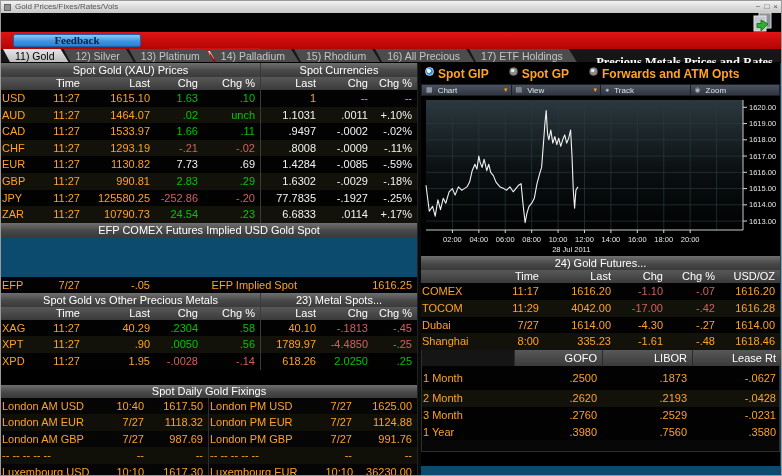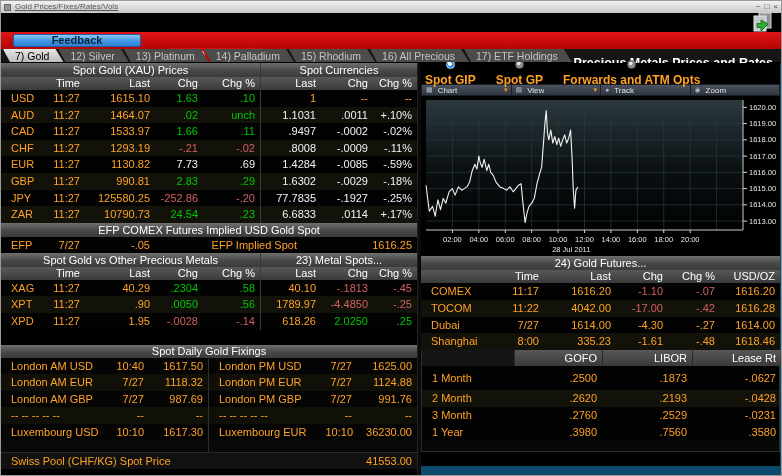--- a/index.html
+++ b/index.html
@@ -3,30 +3,30 @@
 <meta charset="utf-8">
 <style>
   * { margin:0; padding:0; box-sizing:border-box; }
   html,body { background:#444; }
   body { font-family:"Liberation Sans","DejaVu Sans",sans-serif; }
   .win { position:relative; width:782px; height:476px; background:#000; border:1px solid #9a9a9a; overflow:hidden; }
 
   
   .titlebar { height:12px; background:linear-gradient(#f2f2f2,#c6c6c6); display:flex; align-items:center; padding:0 3px; color:#333; font-size:8px; }
   .tb-icon { width:7px; height:7px; background:#8f8f8f; border:1px solid #666; margin-right:4px; flex:none; }
-  .tb-title { flex:1; font-size:8px; line-height:10px; color:#555; white-space:nowrap; overflow:hidden;text-decoration:underline; }
+  .tb-title { flex:1; font-size:8px; line-height:10px; color:#555; white-space:nowrap; overflow:hidden; }
   .tb-ctl { display:flex; gap:4px; color:#555; font-size:8px; line-height:10px; }
   .tb-ctl span { cursor:default; }
 
   
   .topstrip { height:19px; background:#000; position:relative; }
   .pages-icon { position:absolute; right:6px; top:-2px; }
 
   
-  .redbar { height:17px; background:linear-gradient(#e11414,#b40404); display:flex; align-items:center; padding:4px 4px; }
+  .redbar { height:17px; background:linear-gradient(#e11414,#b40404); display:flex; align-items:center; padding:4px 4px;font-family:Liberation Serif, serif; }
   .feedback { width:128px; height:13px; margin-left:8px; background:linear-gradient(#8ec8f5,#3e96e2 55%,#2f7fd0); border:1px solid #1c5fa8; border-radius:2px; color:#06233f; font-size:11px; line-height:11px; text-align:center; font-weight:bold; font-family:inherit; cursor:pointer; }
   .news { margin-left:28px; padding:1px 26px; background:linear-gradient(#d01010,#a80202); color:#fff; font-size:11.5px; cursor:pointer;margin-top:28px; }
   .rb-title { flex:1; text-align:right; color:#fff; font-size:12.5px; font-weight:bold; padding-right:4px; white-space:nowrap;margin-top:44px; }
 
   
   .tabs { height:14px; background:#161616; display:flex; align-items:stretch; padding-left:2px; border-bottom:1px solid #000; }
   .tab { position:relative; padding:0 14px 0 12px; margin-right:-5px; font-size:10.5px; line-height:14px; color:#c4c4c4; background:#4c4c4c; clip-path:polygon(0 0,calc(100% - 8px) 0,100% 100%,7px 100%); cursor:pointer; white-space:nowrap; }
   .tab.active { background:linear-gradient(#e6e6e6,#bdbdbd); color:#000; z-index:2; }
 
   
@@ -34,41 +34,41 @@
   .left { width:416px; flex:none; }
   .pane-div { width:4px; flex:none; background:#0a0a0a; border-left:1px solid #222; }
   .right { width:359px; flex:none; }
 
   
   .sh { background:linear-gradient(#6f6f6f,#484848 55%,#3a3a3a); color:#fff; font-size:11px; height:14px; line-height:14px; text-align:center; }
   .colh { background:linear-gradient(#585858,#3a3a3a); color:#fff; font-size:10.5px; height:13px; line-height:13px; }
   .tr { display:grid; align-items:center; font-size:11px; height:16.6px; line-height:16.6px; background:#020202; }
   .tr.o { background:#12120a; }
   .n { text-align:right; padding-right:5px; white-space:nowrap; }
-  .c { text-align:left; padding-left:10px; white-space:nowrap; }
+  .c { text-align:left; padding-left:1px; white-space:nowrap; }
   .am { color:#ffa226; } .wh { color:#f2f2f2; } .gn { color:#00c600; } .rd { color:#d26060; }
   .dv { border-left:1px solid #3a3a3a; height:100%; }
 
   .g8 { grid-template-columns:36px 48px 70px 48px 57px 61px 52px 44px; }
   .twohead { display:grid; grid-template-columns:259px 157px; }
-  .efp-row { grid-template-columns:36px 48px 70px 1fr 92px; }
+  .efp-row { grid-template-columns:36px 48px 70px 1fr 92px;margin-top:40px; }
 
   
   .fix { display:grid; grid-template-columns:208px 208px; }
   .fixhalf { border-right:1px solid #2e2e2e; }
   .fixhalf:last-child { border-right:none; border-left:1px solid #2e2e2e; margin-left:-1px; }
   .frow { display:grid; grid-template-columns:106px 42px 1fr; font-size:11px; height:16.5px; line-height:16.5px; background:#050505; }
   .frow.o { background:#101008; }
   .frow.lux { grid-template-columns:112px 32px 1fr;text-decoration:underline; }
   .fblank { height:12px; background:#090909; }
   .swiss { display:grid; grid-template-columns:1fr 120px; height:17px; line-height:17px; font-size:11px; background:#111; border-top:1px solid #2a2a2a; }
 
   
   .views { height:21px; display:flex; align-items:center; gap:6px; padding-left:4px; background:#000; }
-  .view-it { display:flex; align-items:center; gap:4px; margin-right:14px; cursor:pointer;flex-direction:column; }
+  .view-it { display:flex; gap:4px; margin-right:14px; cursor:pointer; }
   .rb { width:9px; height:9px; border-radius:50%; flex:none; }
   .rb.sel { background:radial-gradient(circle at 40% 40%, #ffffff 0 1.8px, #2f8fe8 2.2px); border:1px solid #bcd9f5; }
   .rb.un { background:radial-gradient(circle at 40% 35%, #e5e5e5 0 1.5px, #8f8f8f 2px); border:1px solid #636363; }
   .view-lbl { color:#ffa226; font-size:12px; font-weight:bold; }
 
   .ctb { height:12px; display:flex; background:linear-gradient(#4a5260,#30363f); border:1px solid #1c2026; font-size:8px; color:#dfe3e8; }
   .ctb-sec { flex:1; display:flex; align-items:center; gap:5px; padding-left:4px; border-right:1px solid #1c2026; }
   .ctb-ic { font-size:7px; color:#aeb6c0; line-height:8px; }
   .ctb-arrow { color:#ff9a1e; font-size:7px; margin-left:auto; margin-right:3px; }
 
@@ -106,21 +106,21 @@
     </svg>
   </div>
 
   <div class="redbar">
     <button class="feedback">Feedback</button>
     <span class="news">1) News</span>
     <span class="rb-title">Precious Metals Prices and Rates</span>
   </div>
 
   <div class="tabs">
-    <span class="tab active">7) Gold</span>
+    <span class="tab active">11) Gold</span>
     <span class="tab">12) Silver</span>
     <span class="tab">13) Platinum</span>
     <span class="tab">14) Palladium</span>
     <span class="tab">15) Rhodium</span>
     <span class="tab">16) All Precious</span>
     <span class="tab">17) ETF Holdings</span>
   </div>
 
   <div class="content">
 
@@ -468,21 +468,21 @@
       <div class="tr fut-grid" style="height:16.75px;line-height:16.75px">
         <span class="c am">COMEX</span>
         <span class="n am">11:17</span>
         <span class="n am">1616.20</span>
         <span class="n rd">-1.10</span>
         <span class="n rd">-.07</span>
         <span class="n am">1616.20</span>
       </div>
       <div class="tr fut-grid o" style="height:16.75px;line-height:16.75px">
         <span class="c am">TOCOM</span>
-        <span class="n am">11:22</span>
+        <span class="n am">11:29</span>
         <span class="n am">4042.00</span>
         <span class="n rd">-17.00</span>
         <span class="n rd">-.42</span>
         <span class="n am">1616.28</span>
       </div>
       <div class="tr fut-grid" style="height:16.75px;line-height:16.75px">
         <span class="c am">Dubai</span>
         <span class="n am">7/27</span>
         <span class="n am">1614.00</span>
         <span class="n am">-4.30</span>

